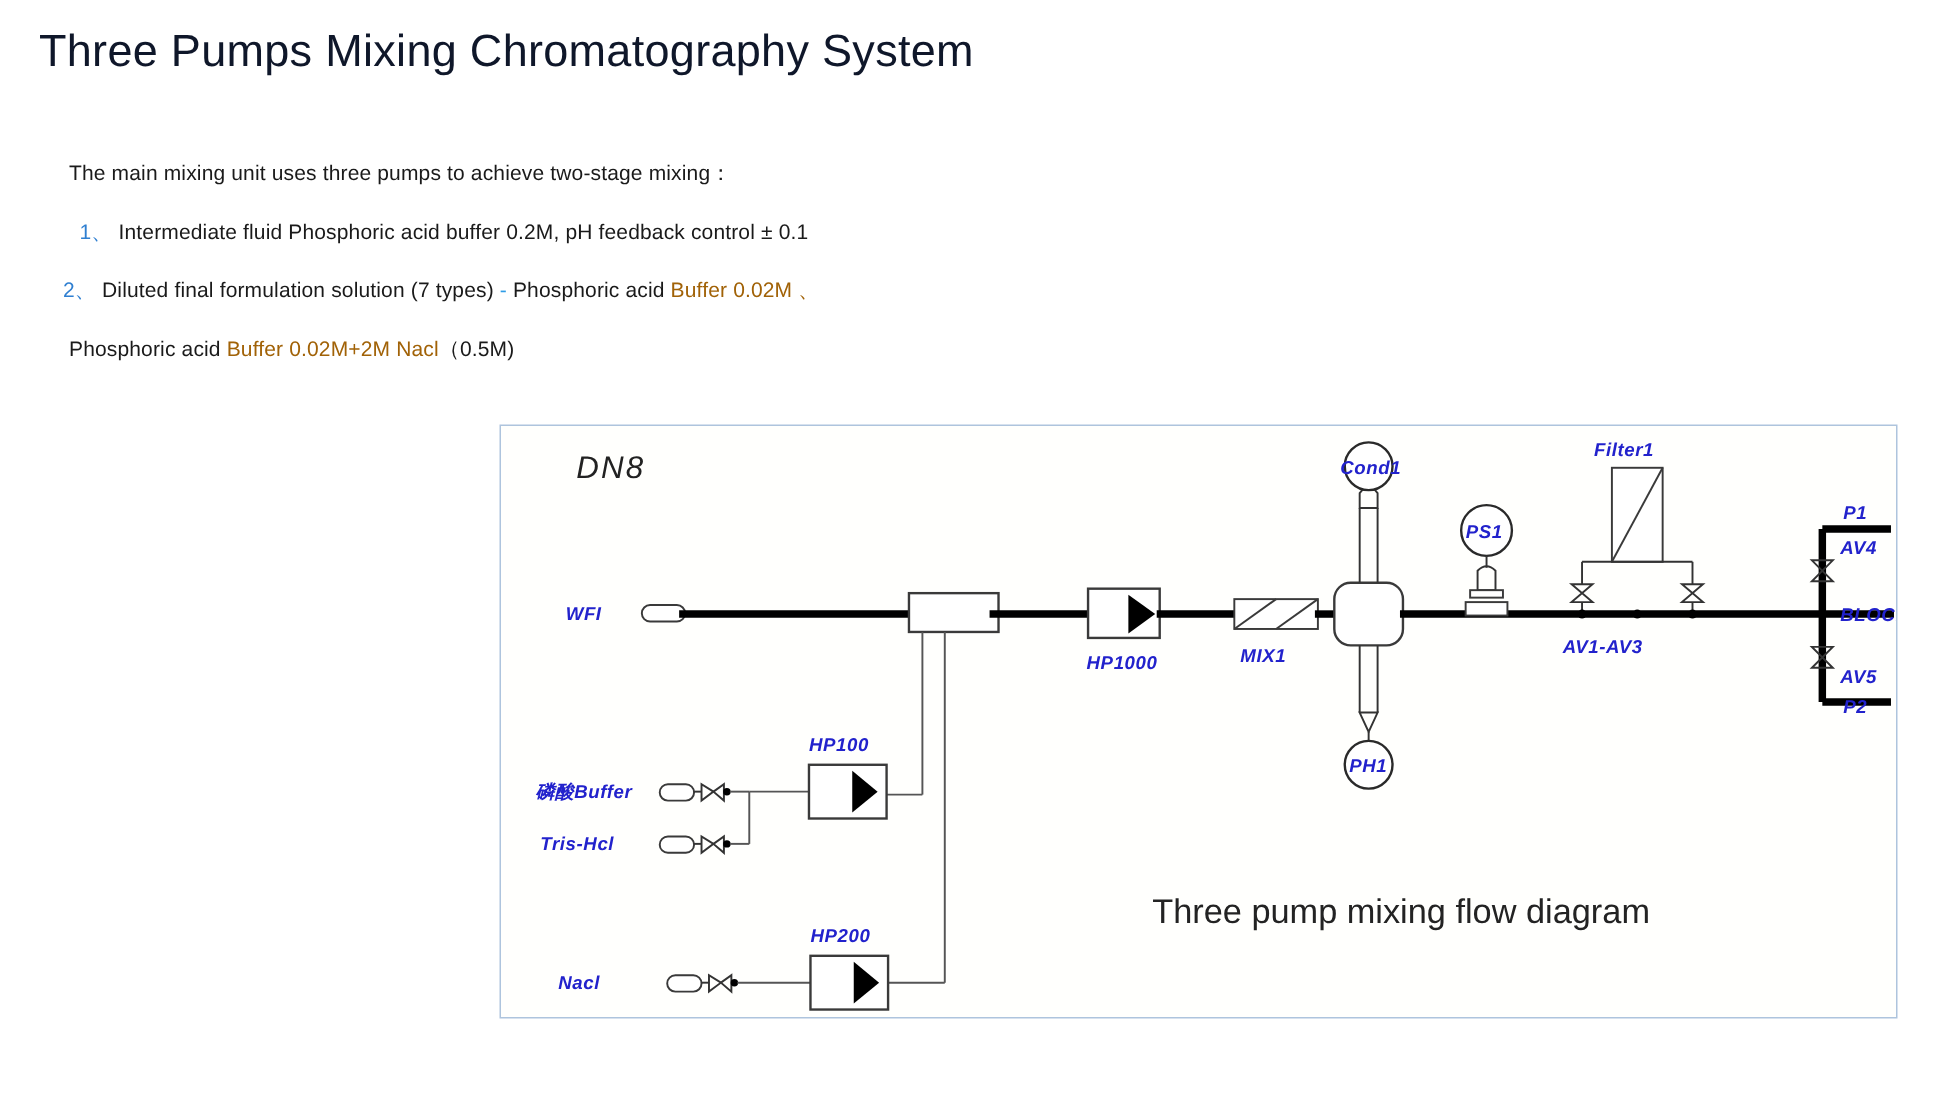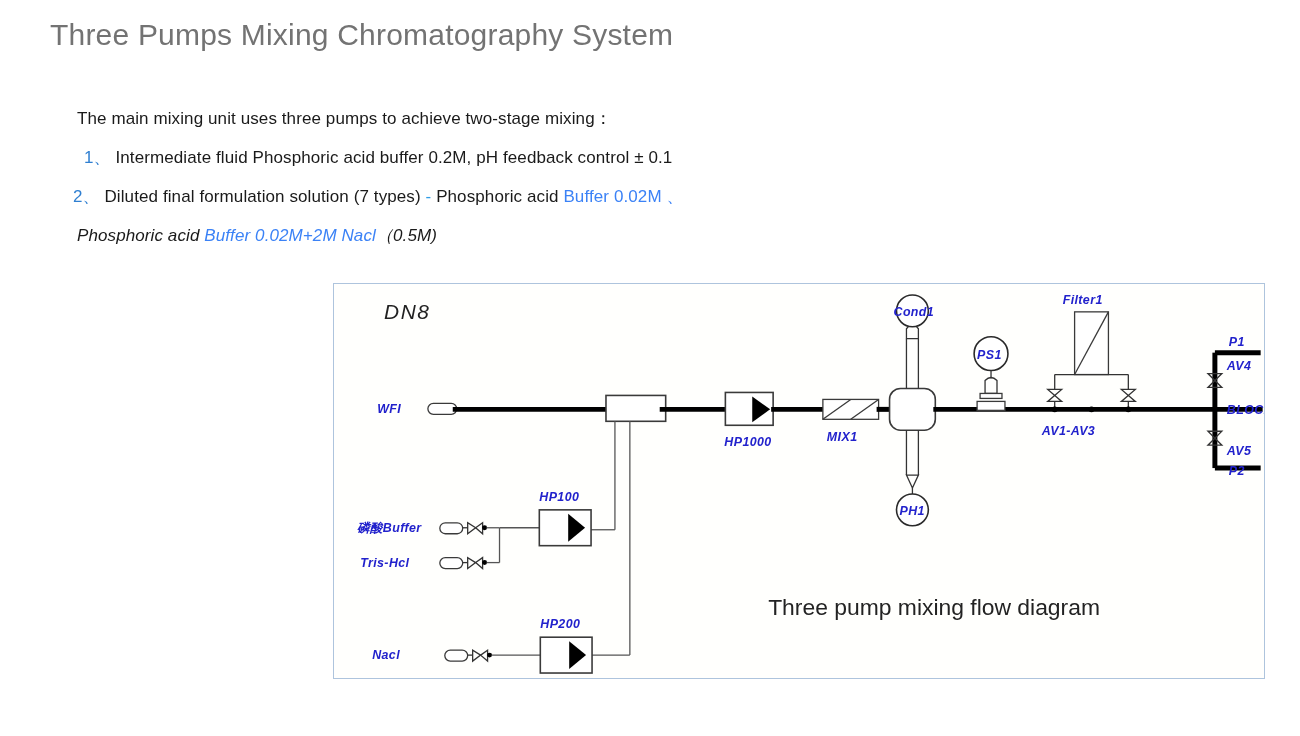--- a/index.html
+++ b/index.html
@@ -3,35 +3,34 @@
 <meta charset="utf-8">
 <style>
   html,body{margin:0;padding:0;}
   body{
     width:1300px;height:736px;background:#ffffff;
     font-family:"Liberation Sans", sans-serif;
     overflow:hidden;position:relative;
   }
   #title{
     position:absolute;left:26px;top:18px;
-    font-size:30px;color:#737373;font-weight:400;
-    letter-spacing:.2px;white-space:nowrap;margin-left:24px;
+    font-size:30px;color:#0f172a;font-weight:400;
+    letter-spacing:.2px;white-space:nowrap;
   }
   .body-line{
     position:absolute;left:46px;
-    font-size:17px;color:#1a1a1a;white-space:nowrap;
+    font-size:14px;color:#1a1a1a;white-space:nowrap;
     letter-spacing:.1px;
-    margin-left:31px;
   }
   #line0{top:107px;}
   #line1{top:146px;left:53px;}
   #line2{top:185px;left:42px;}
-  #line3{top:224px;left:46px;font-style:italic;}
+  #line3{top:224px;left:46px;}
   .num{color:#2f7fd1;}
-  .blue{color:#3b82f6;}
+  .blue{color:#a16207;}
   .dash{color:#2e9ce6;}
 
   
   #diagram{
     position:absolute;left:333px;top:283px;width:932px;height:396px;
     background:#fffffd;border:1.5px solid #aec4dd;box-sizing:border-box;
   }
   #diagram svg{display:block;width:100%;height:100%;}
   .lbl{font-family:"Liberation Sans", sans-serif;font-style:italic;font-weight:bold;
        fill:#2222cc;font-size:12.5px;letter-spacing:.4px;}

